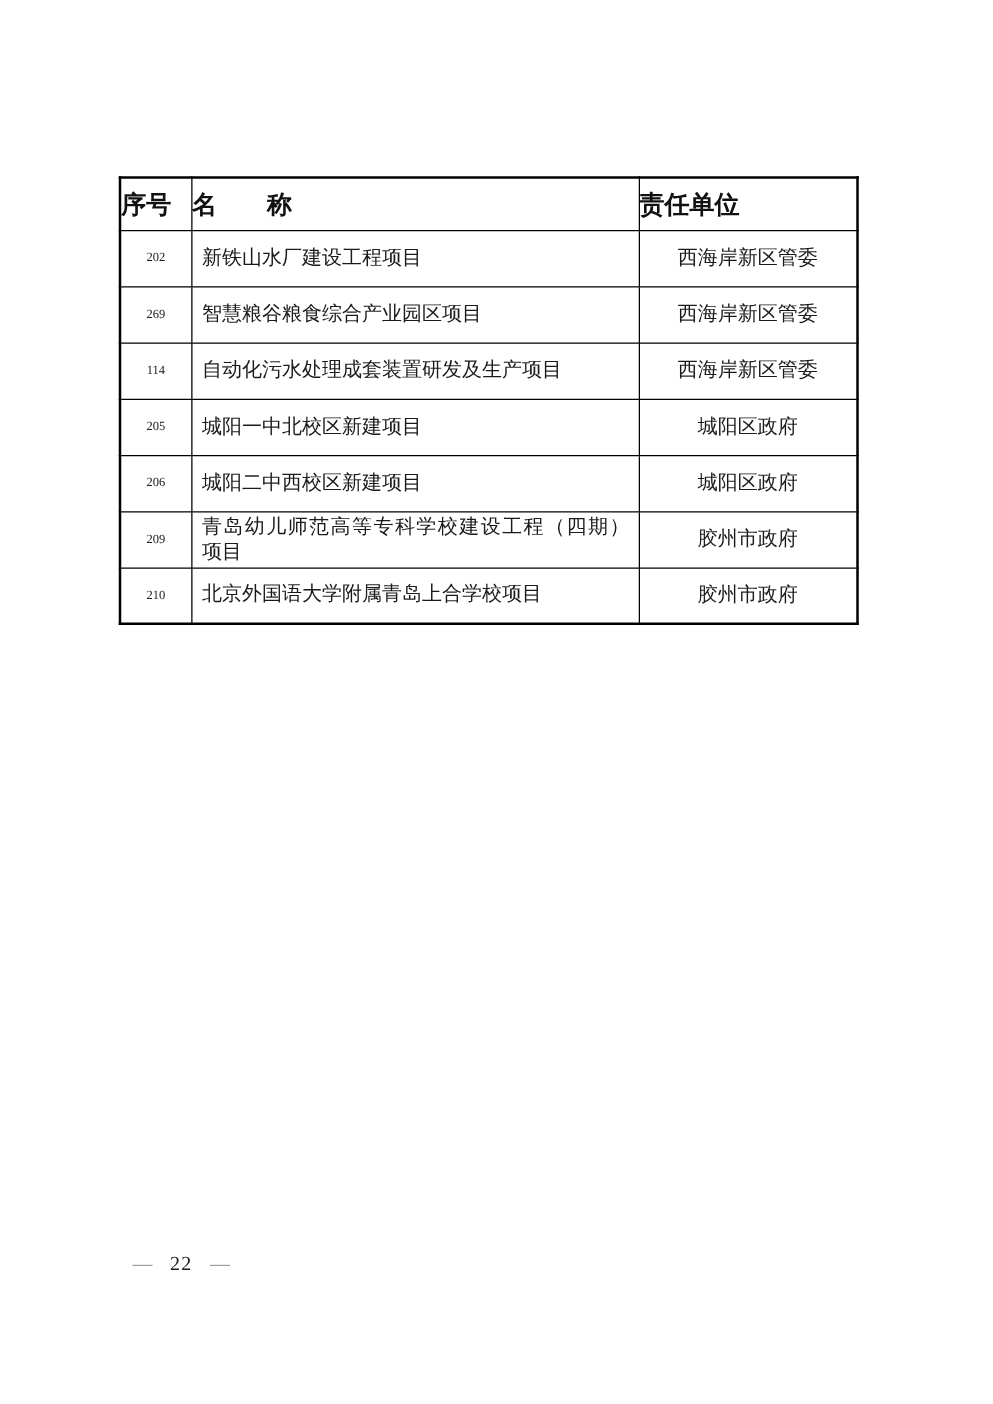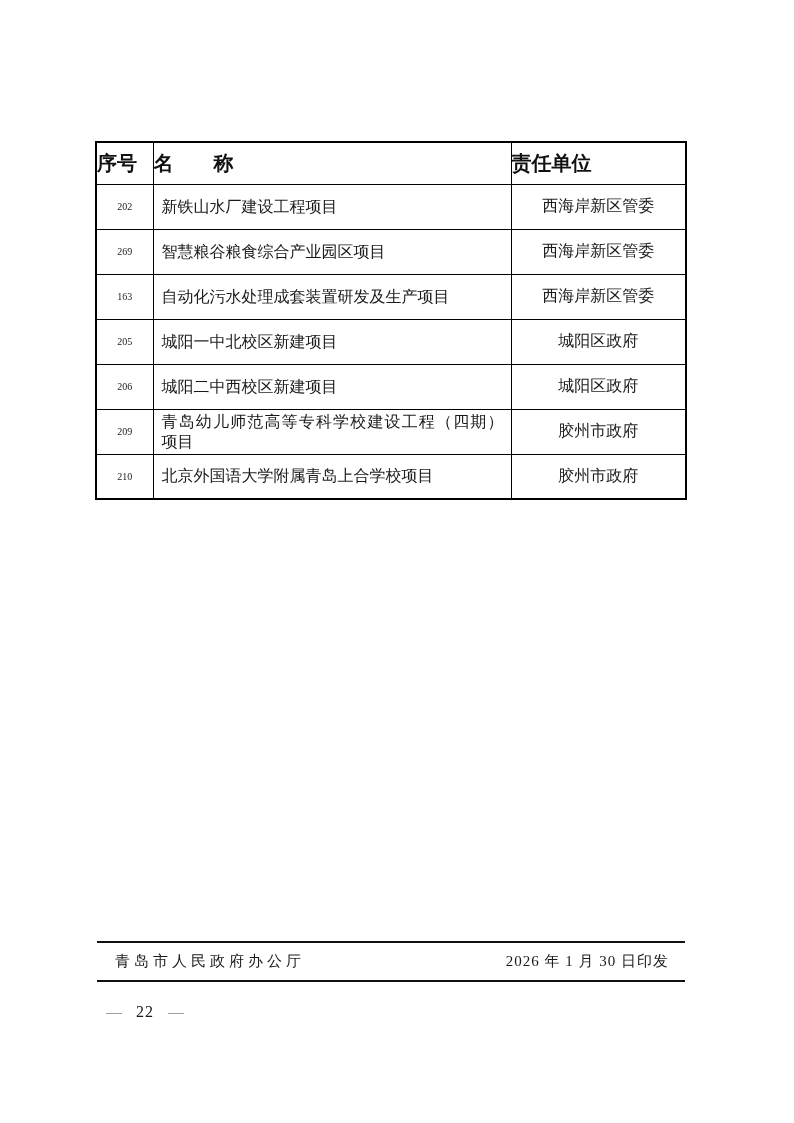--- a/index.html
+++ b/index.html
@@ -129,21 +129,21 @@
         <td class="c-unit">西海岸新区管委</td>
       </tr>
       <tr>
         <td class="c-no">269</td>
         <td class="c-name">
             <span class="nm-l1">智慧粮谷粮食综合产业园区项目</span>
           </td>
         <td class="c-unit">西海岸新区管委</td>
       </tr>
       <tr>
-        <td class="c-no">163</td>
+        <td class="c-no">114</td>
         <td class="c-name">
             <span class="nm-l1">自动化污水处理成套装置研发及生产项目</span>
           </td>
         <td class="c-unit">西海岸新区管委</td>
       </tr>
       <tr>
         <td class="c-no">205</td>
         <td class="c-name">
             <span class="nm-l1">城阳一中北校区新建项目</span>
           </td>
@@ -167,24 +167,20 @@
       <tr>
         <td class="c-no">210</td>
         <td class="c-name">
             <span class="nm-l1">北京外国语大学附属青岛上合学校项目</span>
           </td>
         <td class="c-unit">胶州市政府</td>
       </tr>
     </tbody>
   </table>
 
-  <div class="colophon">
-    <span class="issuer">青岛市人民政府办公厅</span>
-    <span class="print-date">2026 年 1 月 30 日印发</span>
-  </div>
 
   <div class="page-no">
     <span class="dash">—</span>
     <span class="num">22</span>
     <span class="dash">—</span>
   </div>
 
 </div>
 
 </body></html>

